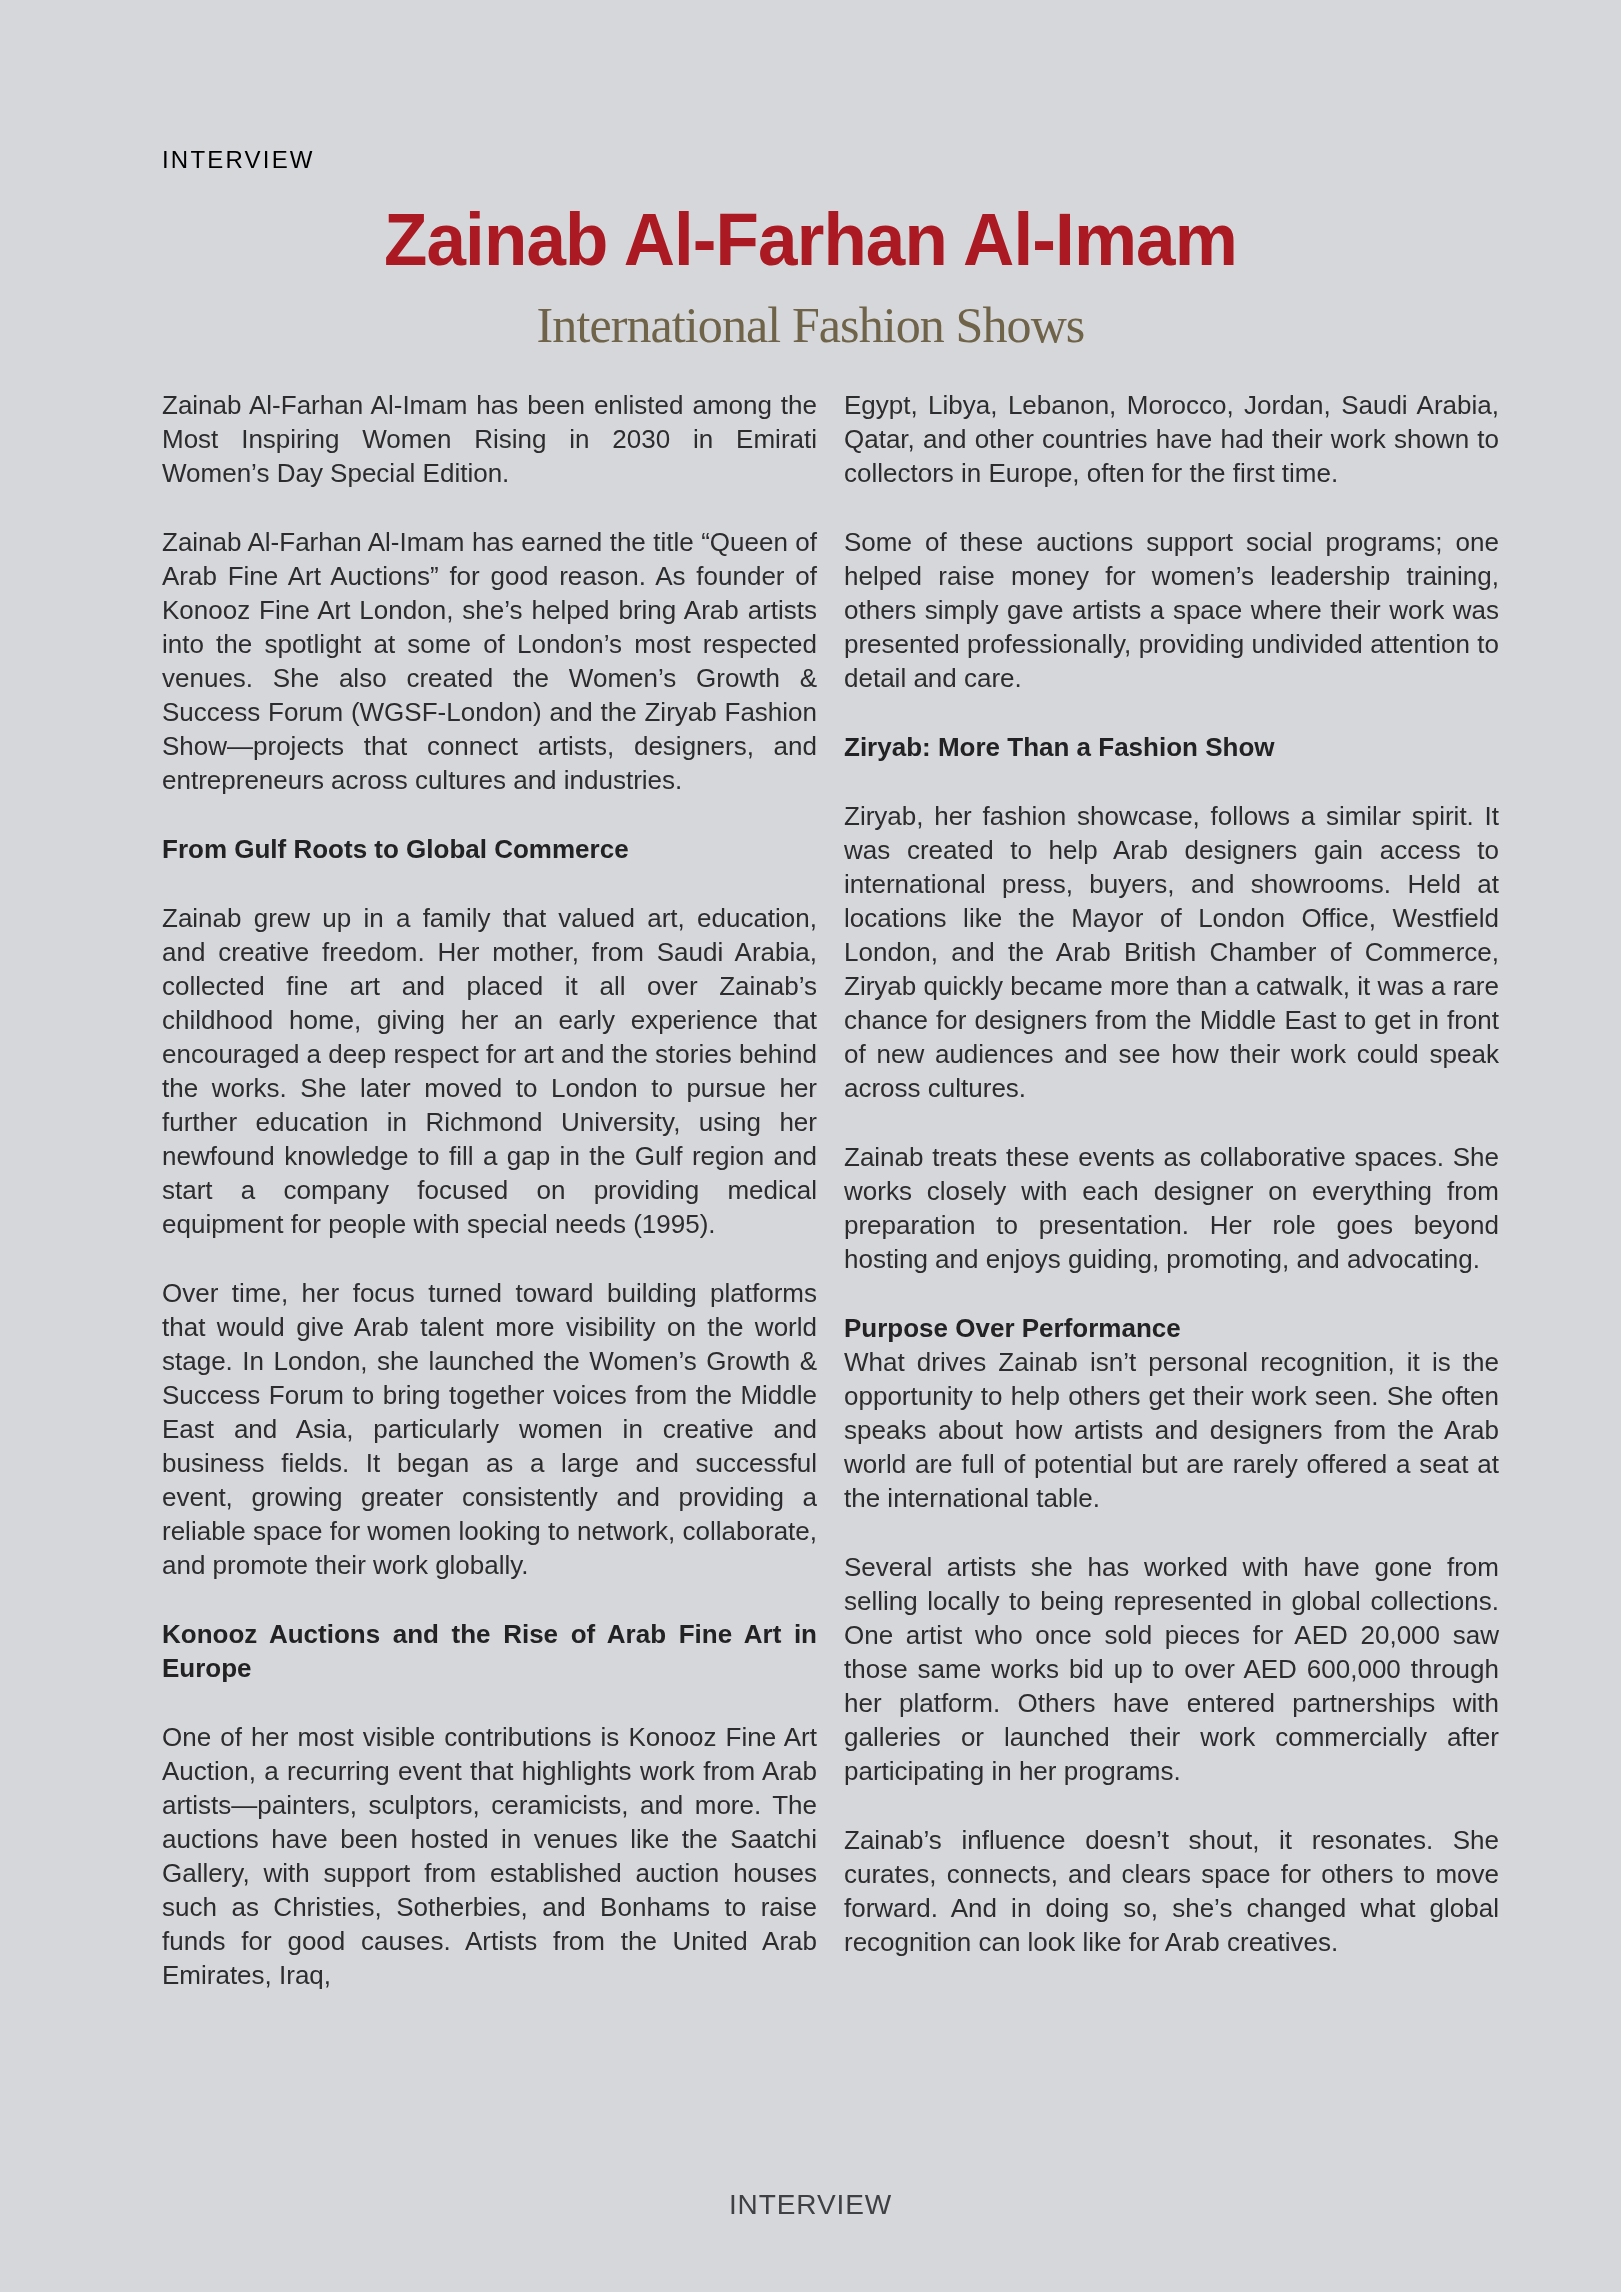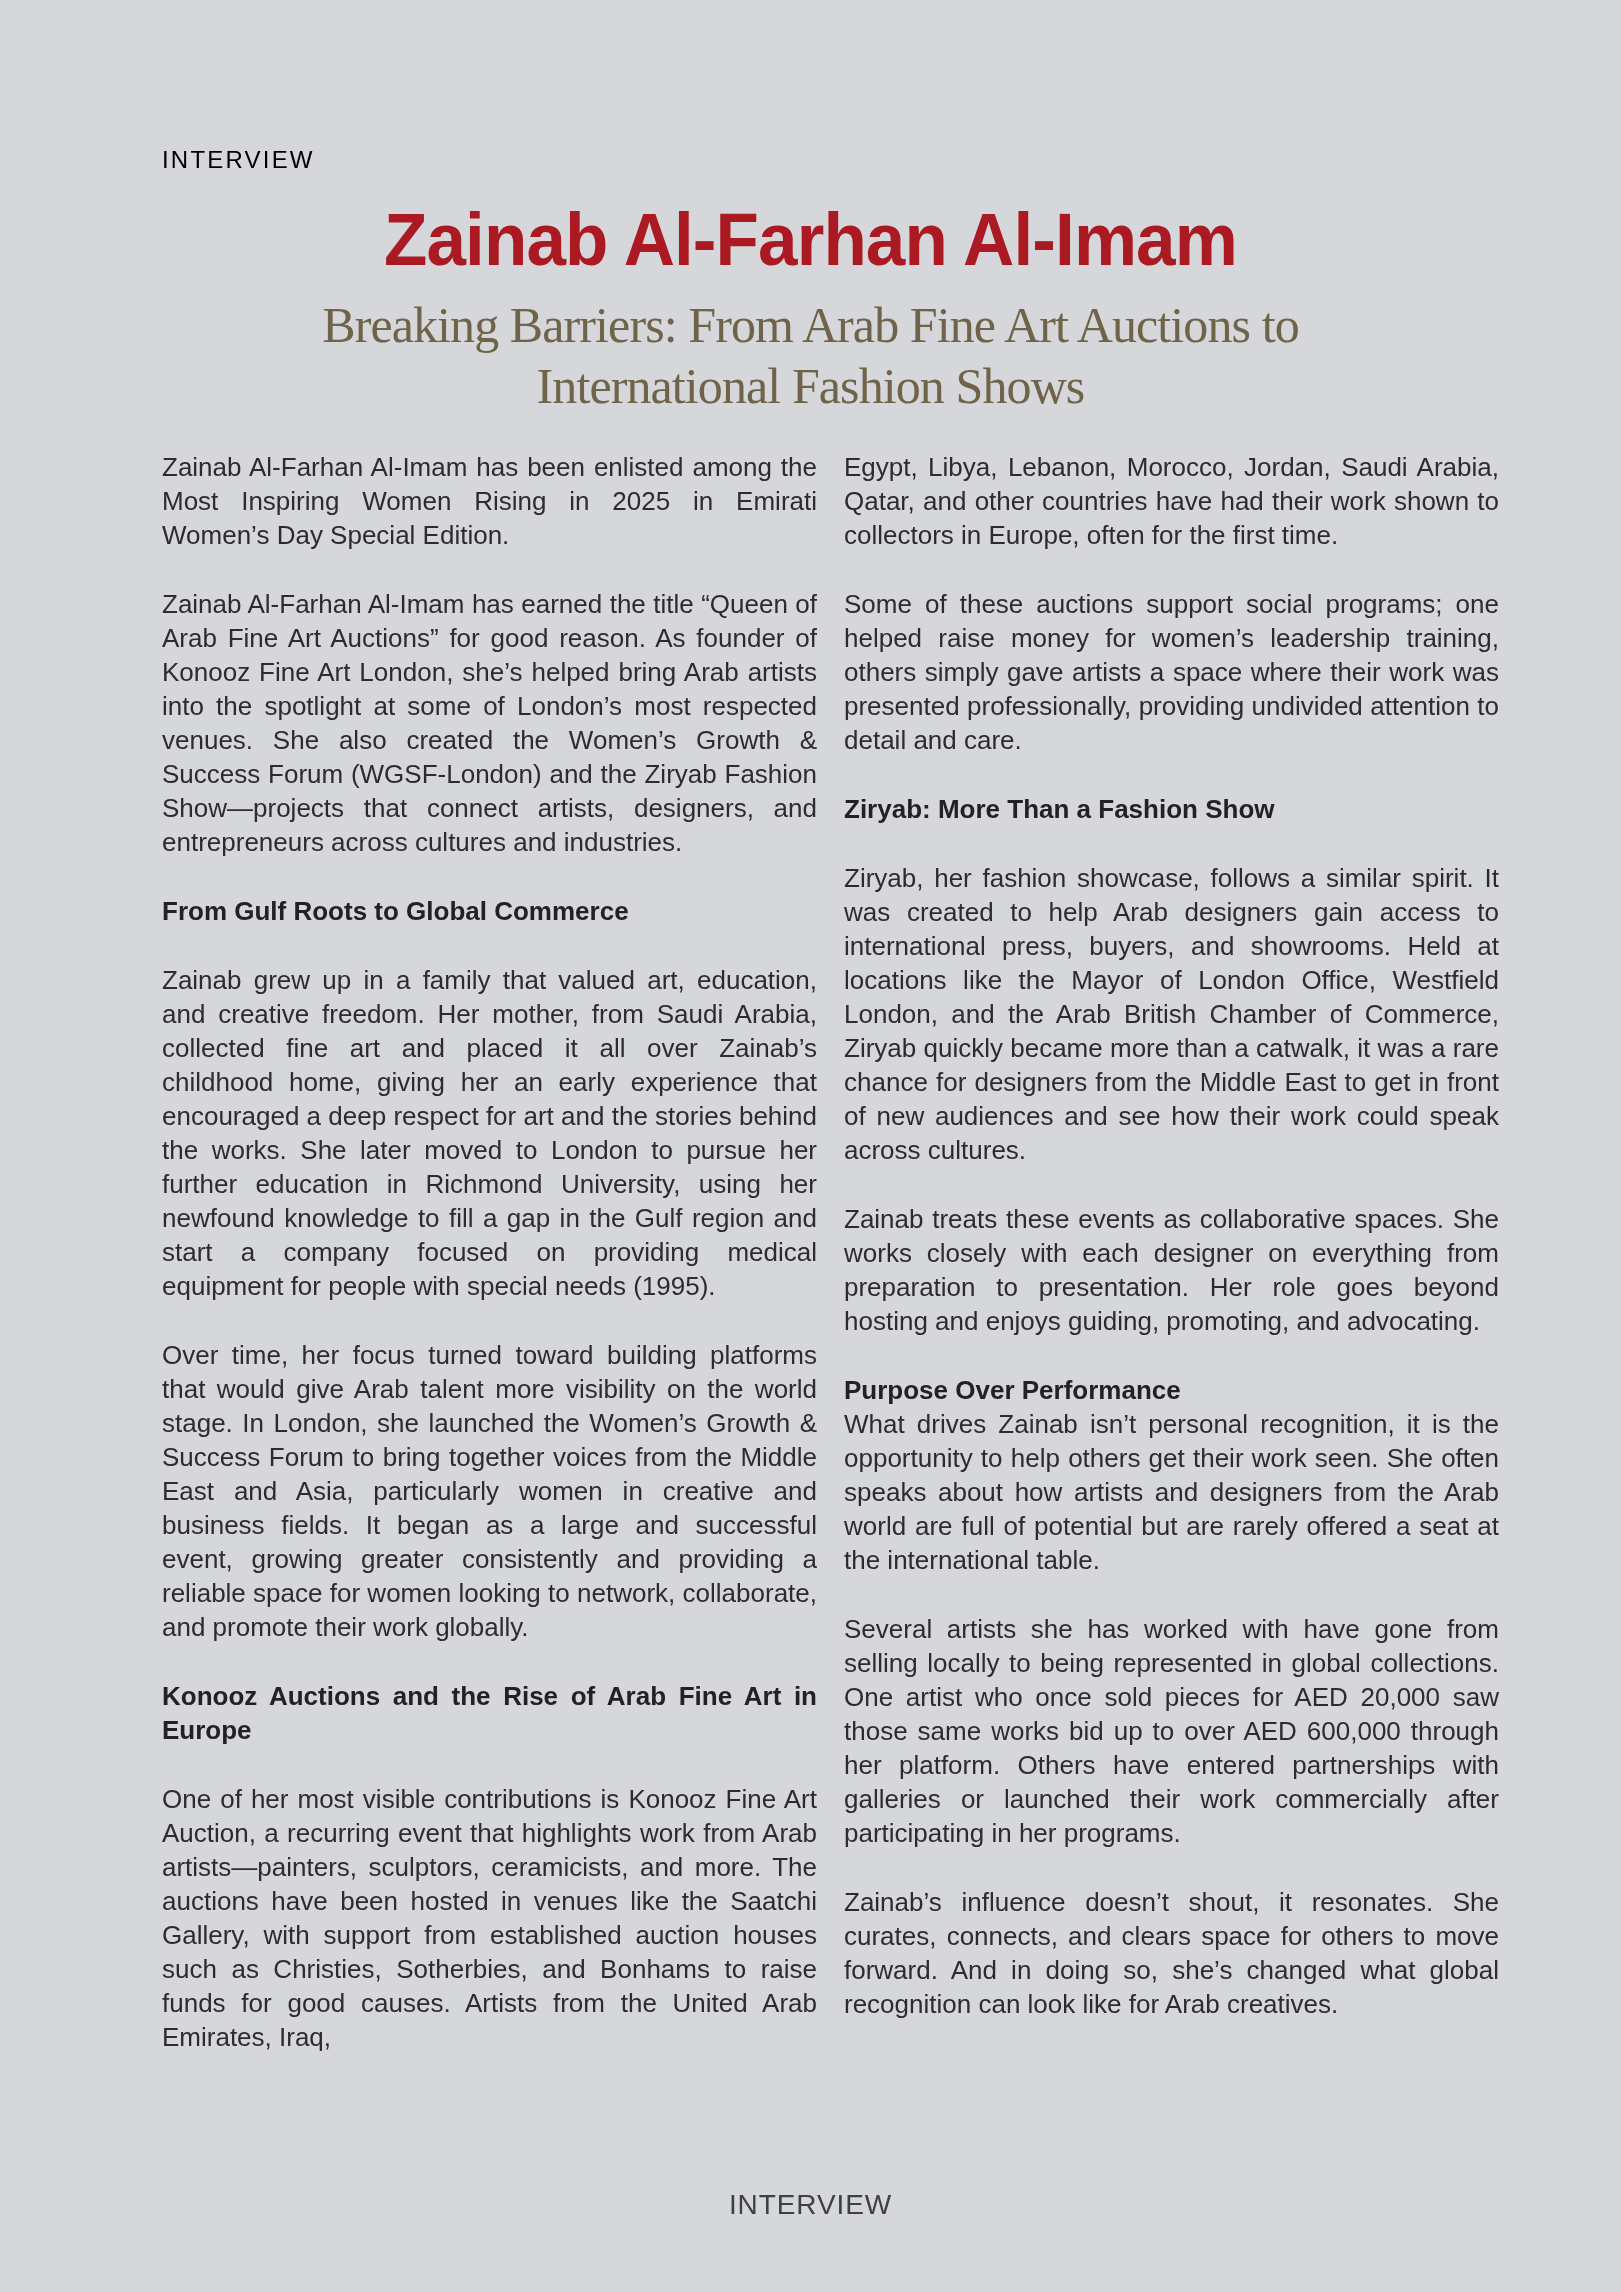--- a/index.html
+++ b/index.html
@@ -89,28 +89,27 @@
 </head>
 <body>
 
 <div class="page">
 
   <div class="kicker">INTERVIEW</div>
 
   <div class="header">
     <h1 class="title">Zainab Al-Farhan Al-Imam</h1>
     <div class="subtitle">
-      <div>Breaking Barriers: From Arab Fine Art Auctions to</div>
       <div>International Fashion Shows</div>
     </div>
   </div>
 
   <div class="columns">
     <div class="col">
-        <p class="col-para">Zainab Al-Farhan Al-Imam has been enlisted among the Most Inspiring Women Rising in 2025 in Emirati Women’s Day Special Edition.</p>
+        <p class="col-para">Zainab Al-Farhan Al-Imam has been enlisted among the Most Inspiring Women Rising in 2030 in Emirati Women’s Day Special Edition.</p>
         <p class="col-para">Zainab Al-Farhan Al-Imam has earned the title “Queen of Arab Fine Art Auctions” for good reason. As founder of Konooz Fine Art London, she’s helped bring Arab artists into the spotlight at some of London’s most respected venues. She also created the Women’s Growth &amp; Success Forum (WGSF-London) and the Ziryab Fashion Show—projects that connect artists, designers, and entrepreneurs across cultures and industries.</p>
         <h2 class="col-heading">From Gulf Roots to Global Commerce</h2>
         <p class="col-para">Zainab grew up in a family that valued art, education, and creative freedom. Her mother, from Saudi Arabia, collected fine art and placed it all over Zainab’s childhood home, giving her an early experience that encouraged a deep respect for art and the stories behind the works. She later moved to London to pursue her further education in Richmond University, using her newfound knowledge to fill a gap in the Gulf region and start a company focused on providing medical equipment for people with special needs (1995).</p>
         <p class="col-para">Over time, her focus turned toward building platforms that would give Arab talent more visibility on the world stage. In London, she launched the Women’s Growth &amp; Success Forum to bring together voices from the Middle East and Asia, particularly women in creative and business fields. It began as a large and successful event, growing greater consistently and providing a reliable space for women looking to network, collaborate, and promote their work globally.</p>
         <h2 class="col-heading">Konooz Auctions and the Rise of Arab Fine Art in Europe</h2>
         <p class="col-para">One of her most visible contributions is Konooz Fine Art Auction, a recurring event that highlights work from Arab artists—painters, sculptors, ceramicists, and more. The auctions have been hosted in venues like the Saatchi Gallery, with support from established auction houses such as Christies, Sotherbies, and Bonhams to raise funds for good causes. Artists from the United Arab Emirates, Iraq,</p>
       </div>
     <div class="col">
         <p class="col-para">Egypt, Libya, Lebanon, Morocco, Jordan, Saudi Arabia, Qatar, and other countries have had their work shown to collectors in Europe, often for the first time.</p>
         <p class="col-para">Some of these auctions support social programs; one helped raise money for women’s leadership training, others simply gave artists a space where their work was presented professionally, providing undivided attention to detail and care.</p>

